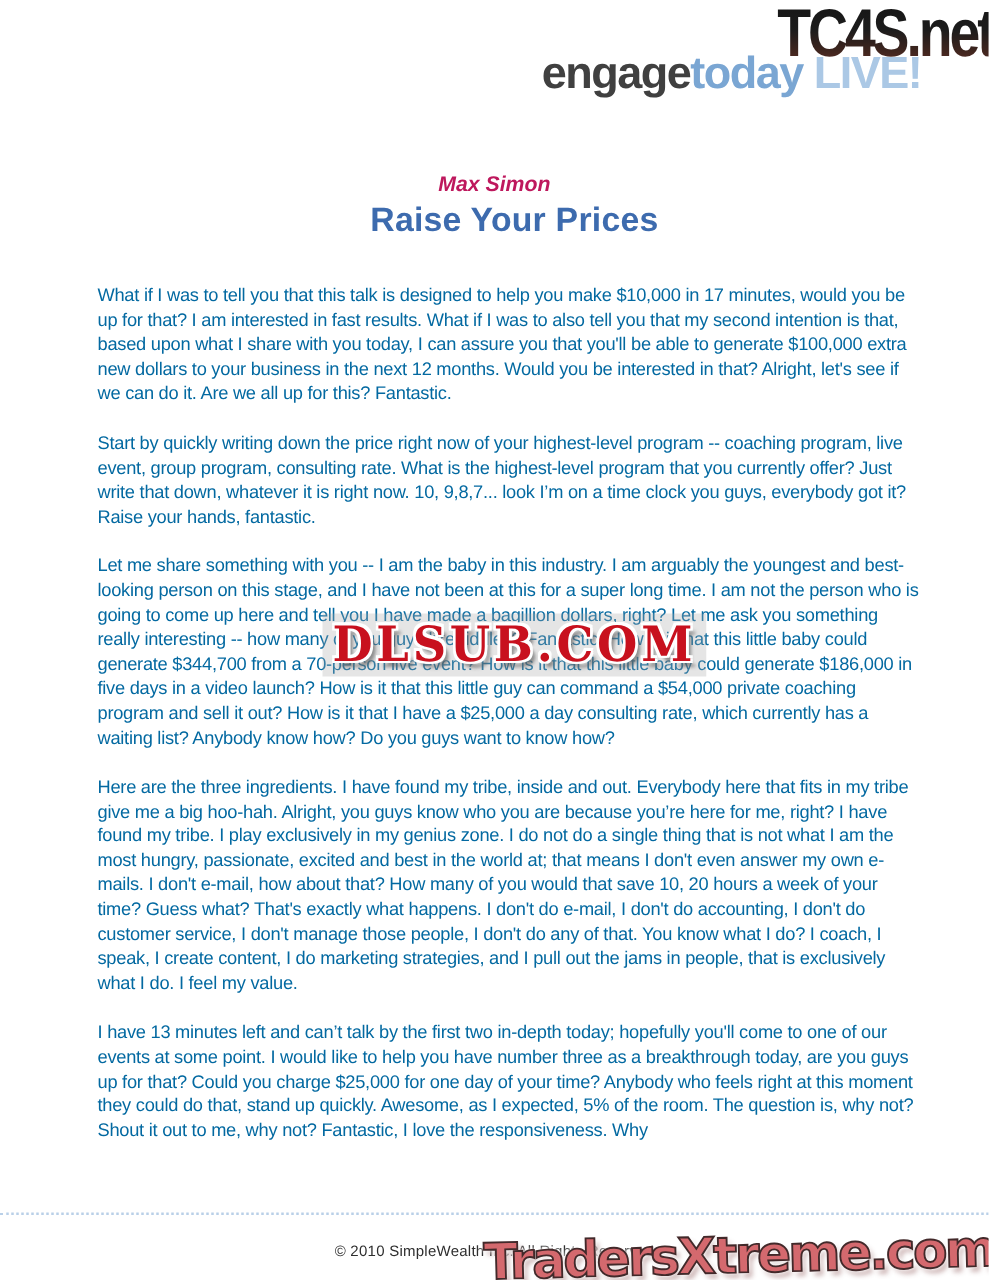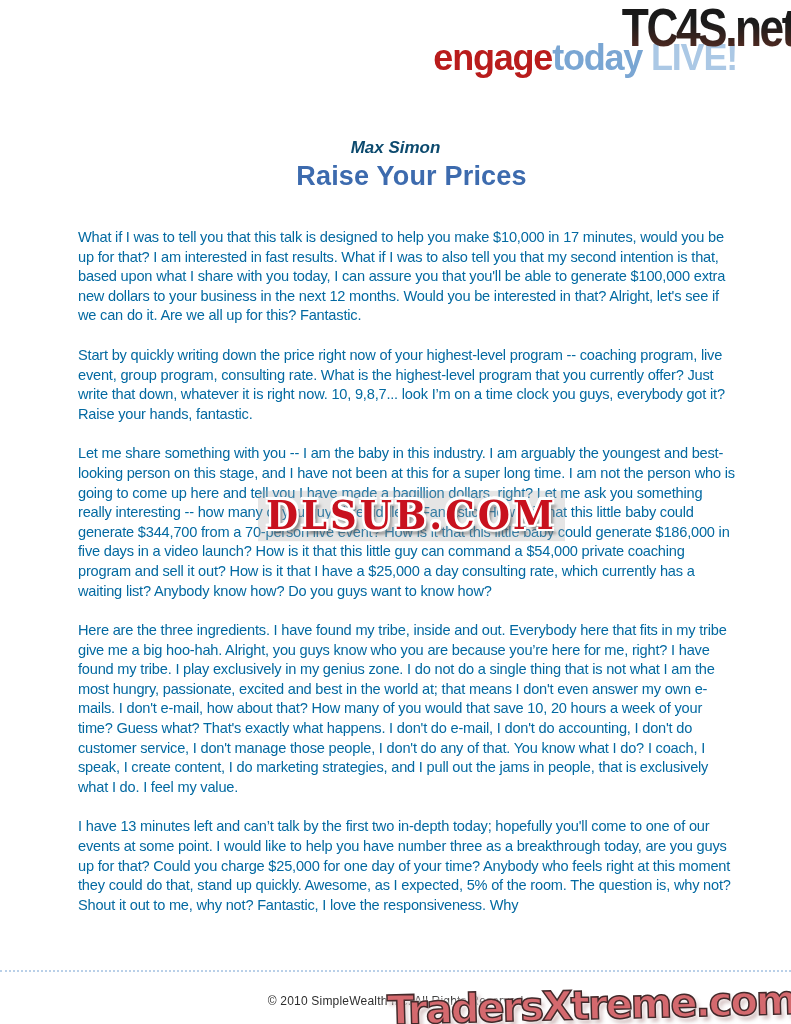--- a/index.html
+++ b/index.html
@@ -37,35 +37,35 @@
   .logo {
     position: absolute;
     top: 33px;
     right: 54px;
     z-index: 4;
     font-weight: bold;
     font-size: 36px;
     letter-spacing: -1.2px;
     white-space: nowrap;
   }
-  .logo .p1 { color: #b91c1c; }
+  .logo .p1 { color: #404040; }
   .logo .p2 { color: #7aa6d3; }
   .logo .p3 { color: #abc8e5; }
 
   
   .author {
     position: absolute;
     top: 134px;
     left: 0;
     width: 100%;
     text-align: center;
     font-weight: bold;
     font-style: italic;
     font-size: 17px;
-    color: #0c4a6e;
+    color: #be185d;
     z-index: 2;
   }
   .heading {
     position: absolute;
     top: 157px;
     left: 16px;
     width: 100%;
     text-align: center;
     font-weight: bold;
     font-size: 27px;

